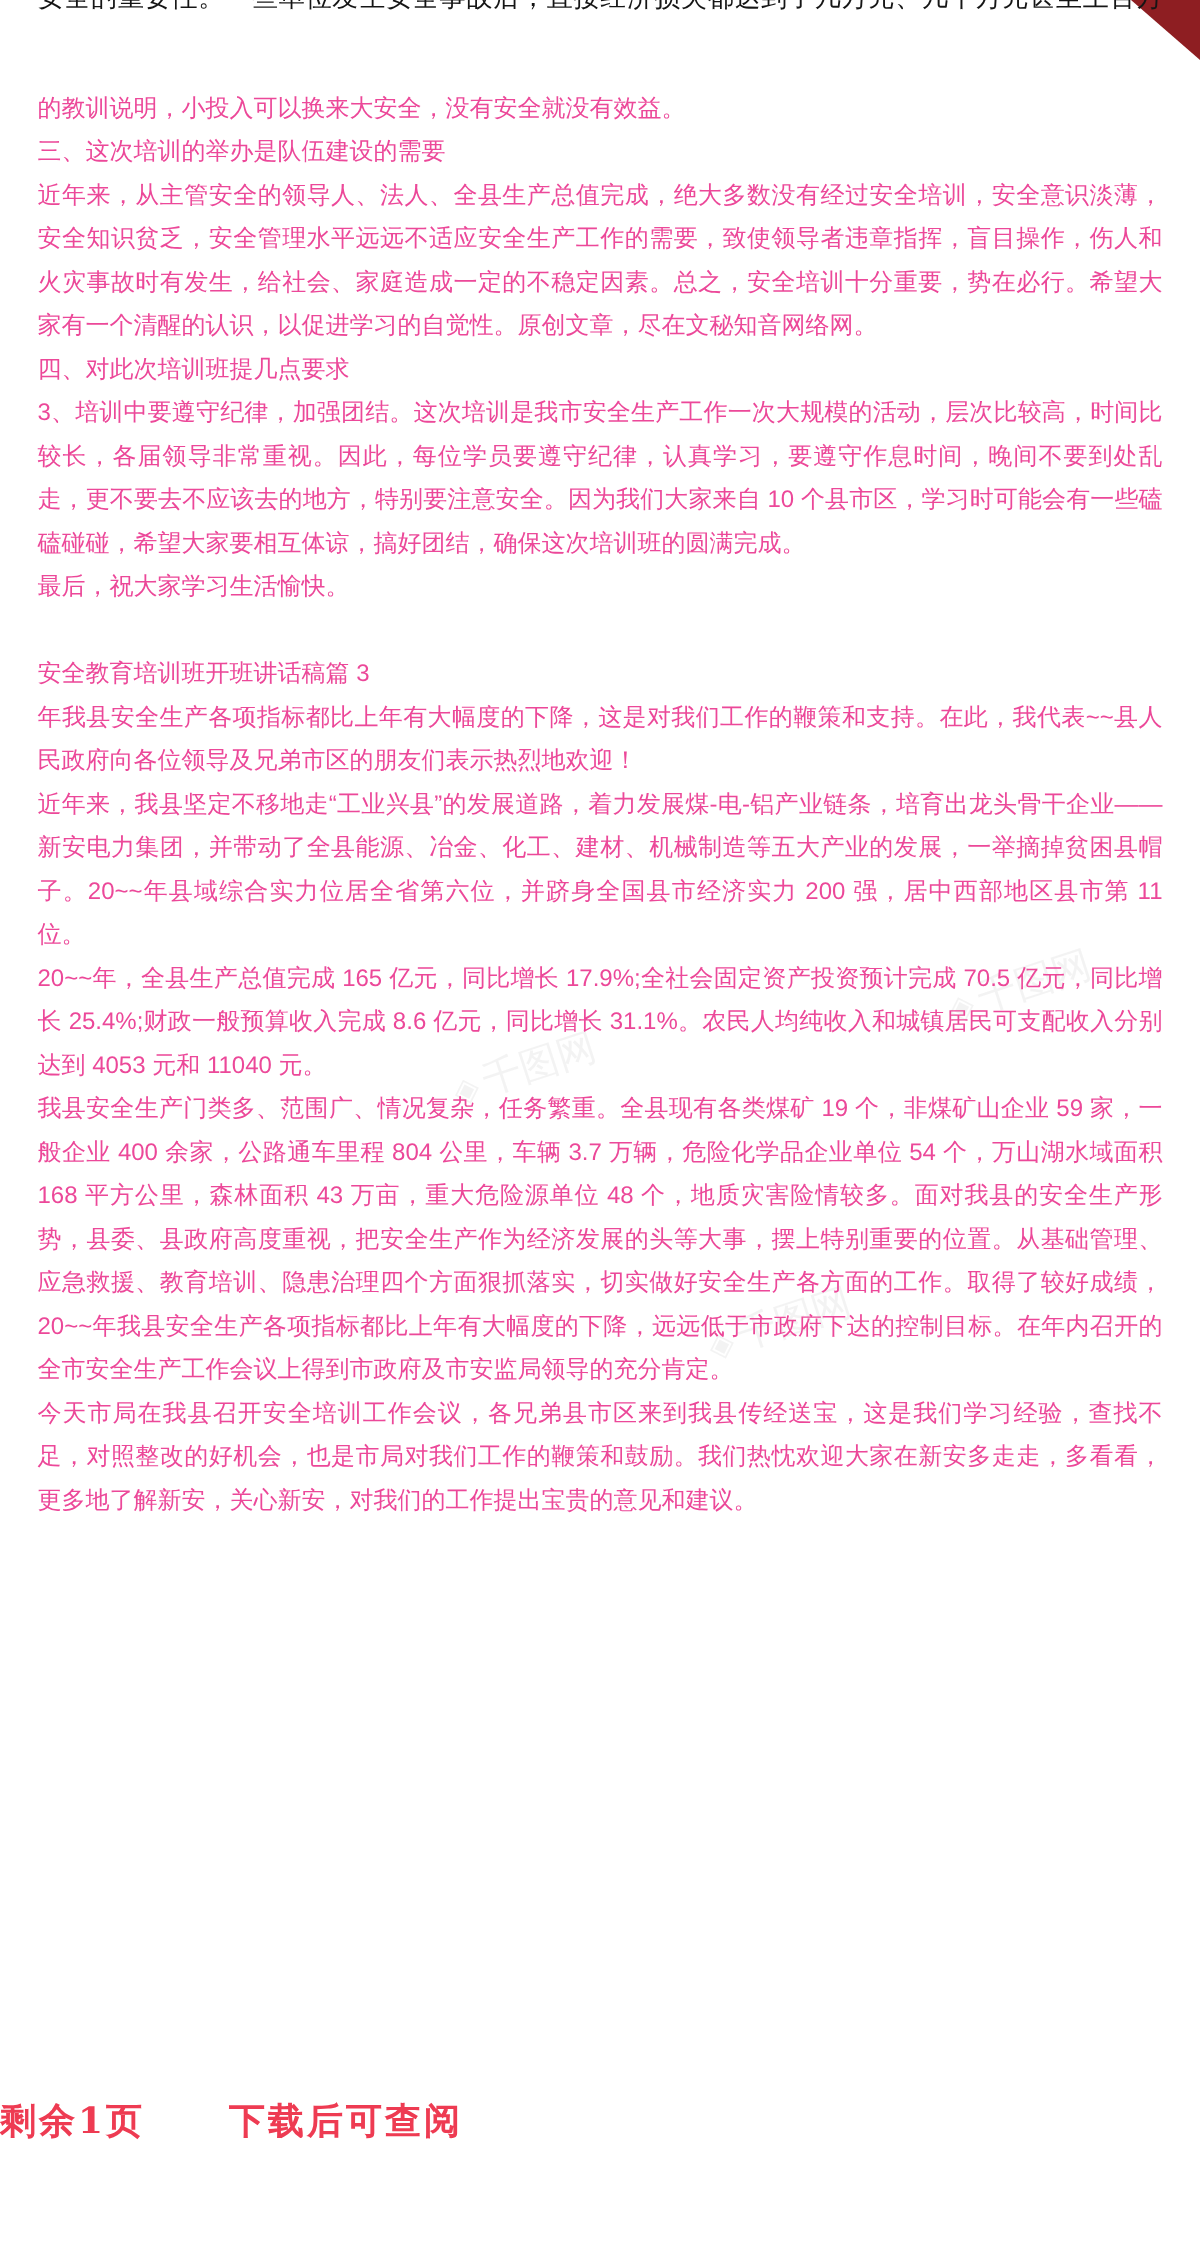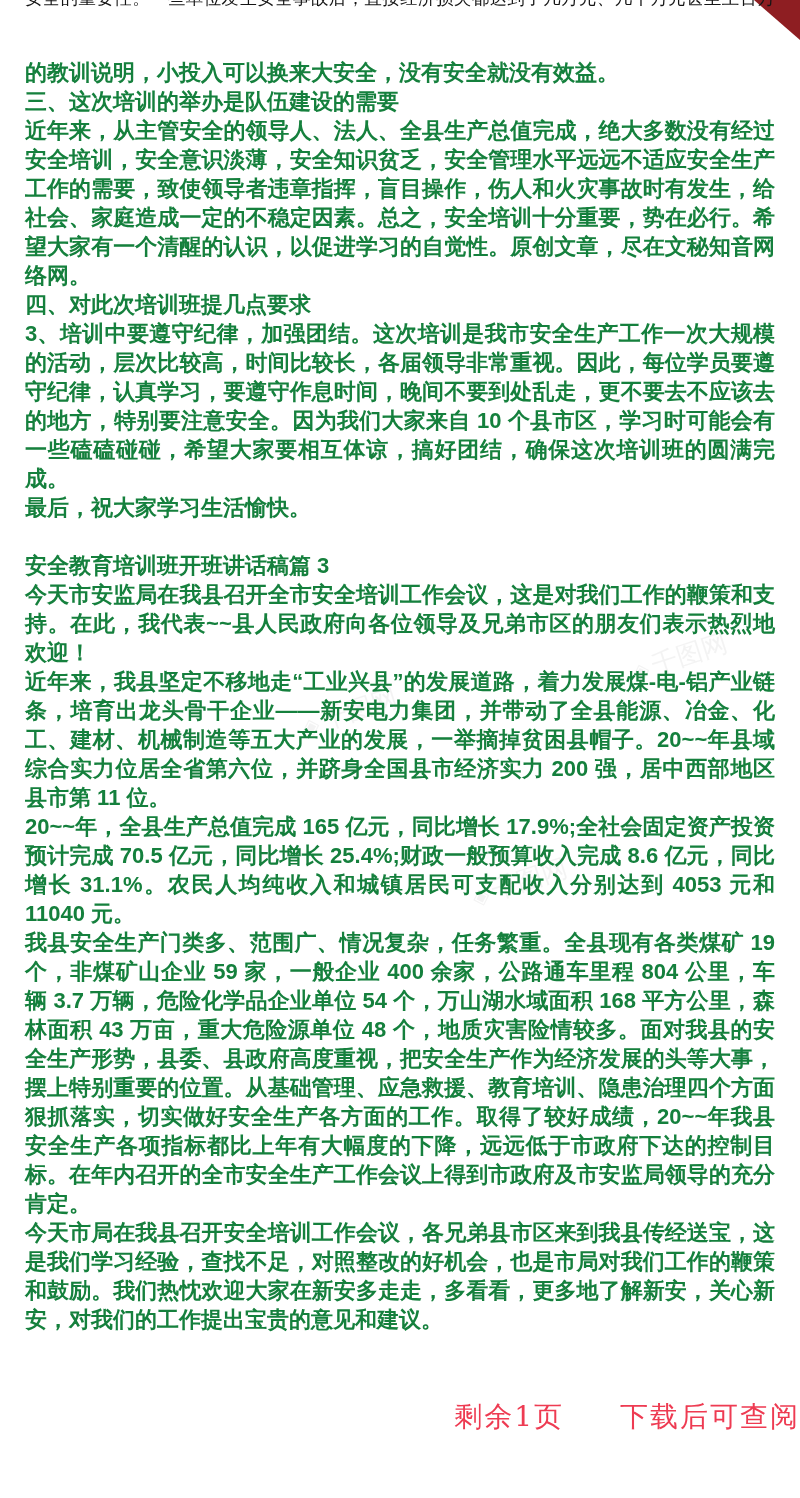--- a/index.html
+++ b/index.html
@@ -22,25 +22,24 @@
   }
   .clip-line .inner {
     margin: -16px 0 0 0;
     font-size: 17.4px;
     line-height: 29px;
     color: #151515;
     text-align: justify;
   }
   p.para {
     margin: 0;
-    font-size: 22px;
+    font-size: 16px;
     line-height: 29px;
-    color: #15803d;
+    color: #ec4899;
     text-align: justify;
-    font-weight: bold;
   }
   p.para.blank { height: 29px; }
   .corner-fold {
     position: absolute;
     top: 0; right: 0;
     width: 0; height: 0;
     border-top: 40px solid #8e1e22;
     border-left: 46px solid transparent;
   }
   .wm {
@@ -50,25 +49,25 @@
     font-size: 26px;
     transform: rotate(-18deg);
     pointer-events: none;
     white-space: nowrap;
   }
   .wm .diamond { font-size: 22px; margin-right: 4px; }
   .footer {
     position: absolute;
     left: 0; right: 0;
     top: 1398px;
-    text-align: right;
+    text-align: left;
     color: #ee3b52;
     font-family: "DejaVu Serif", serif;
-    font-weight: 400;
-    font-size: 28px;
+    font-weight: 700;
+    font-size: 24px;
     letter-spacing: 2px;
   }
   .footer .gap { display: inline-block; width: 56px; }
 </style>
 </head>
 <body>
 
 <div class="corner-fold"></div>
 
 <div class="wm" style="left:630px; top:640px;">
@@ -87,21 +86,21 @@
   </div>
   <div>
       <p class="para">的教训说明，小投入可以换来大安全，没有安全就没有效益。</p>
       <p class="para">三、这次培训的举办是队伍建设的需要</p>
       <p class="para">近年来，从主管安全的领导人、法人、全县生产总值完成，绝大多数没有经过安全培训，安全意识淡薄，安全知识贫乏，安全管理水平远远不适应安全生产工作的需要，致使领导者违章指挥，盲目操作，伤人和火灾事故时有发生，给社会、家庭造成一定的不稳定因素。总之，安全培训十分重要，势在必行。希望大家有一个清醒的认识，以促进学习的自觉性。原创文章，尽在文秘知音网络网。</p>
       <p class="para">四、对此次培训班提几点要求</p>
       <p class="para">3、培训中要遵守纪律，加强团结。这次培训是我市安全生产工作一次大规模的活动，层次比较高，时间比较长，各届领导非常重视。因此，每位学员要遵守纪律，认真学习，要遵守作息时间，晚间不要到处乱走，更不要去不应该去的地方，特别要注意安全。因为我们大家来自 10 个县市区，学习时可能会有一些磕磕碰碰，希望大家要相互体谅，搞好团结，确保这次培训班的圆满完成。</p>
       <p class="para">最后，祝大家学习生活愉快。</p>
       <p class="para blank"></p>
       <p class="para">安全教育培训班开班讲话稿篇 3</p>
-      <p class="para">今天市安监局在我县召开全市安全培训工作会议，这是对我们工作的鞭策和支持。在此，我代表~~县人民政府向各位领导及兄弟市区的朋友们表示热烈地欢迎！</p>
+      <p class="para">年我县安全生产各项指标都比上年有大幅度的下降，这是对我们工作的鞭策和支持。在此，我代表~~县人民政府向各位领导及兄弟市区的朋友们表示热烈地欢迎！</p>
       <p class="para">近年来，我县坚定不移地走“工业兴县”的发展道路，着力发展煤-电-铝产业链条，培育出龙头骨干企业——新安电力集团，并带动了全县能源、冶金、化工、建材、机械制造等五大产业的发展，一举摘掉贫困县帽子。20~~年县域综合实力位居全省第六位，并跻身全国县市经济实力 200 强，居中西部地区县市第 11 位。</p>
       <p class="para">20~~年，全县生产总值完成 165 亿元，同比增长 17.9%;全社会固定资产投资预计完成 70.5 亿元，同比增长 25.4%;财政一般预算收入完成 8.6 亿元，同比增长 31.1%。农民人均纯收入和城镇居民可支配收入分别达到 4053 元和 11040 元。</p>
       <p class="para">我县安全生产门类多、范围广、情况复杂，任务繁重。全县现有各类煤矿 19 个，非煤矿山企业 59 家，一般企业 400 余家，公路通车里程 804 公里，车辆 3.7 万辆，危险化学品企业单位 54 个，万山湖水域面积 168 平方公里，森林面积 43 万亩，重大危险源单位 48 个，地质灾害险情较多。面对我县的安全生产形势，县委、县政府高度重视，把安全生产作为经济发展的头等大事，摆上特别重要的位置。从基础管理、应急救援、教育培训、隐患治理四个方面狠抓落实，切实做好安全生产各方面的工作。取得了较好成绩，20~~年我县安全生产各项指标都比上年有大幅度的下降，远远低于市政府下达的控制目标。在年内召开的全市安全生产工作会议上得到市政府及市安监局领导的充分肯定。</p>
       <p class="para">今天市局在我县召开安全培训工作会议，各兄弟县市区来到我县传经送宝，这是我们学习经验，查找不足，对照整改的好机会，也是市局对我们工作的鞭策和鼓励。我们热忱欢迎大家在新安多走走，多看看，更多地了解新安，关心新安，对我们的工作提出宝贵的意见和建议。</p>
     </div>
 </div>
 
 <div class="footer">
   <span>剩余1页</span><span class="gap"></span><span>下载后可查阅</span>
 </div>

